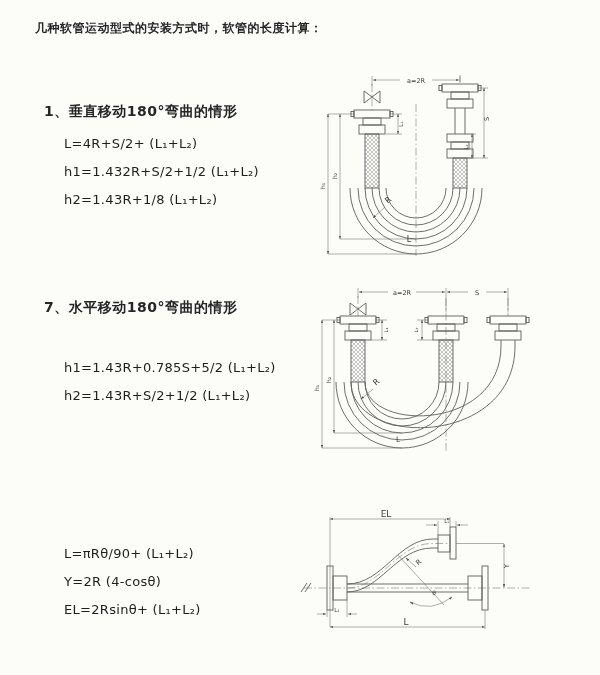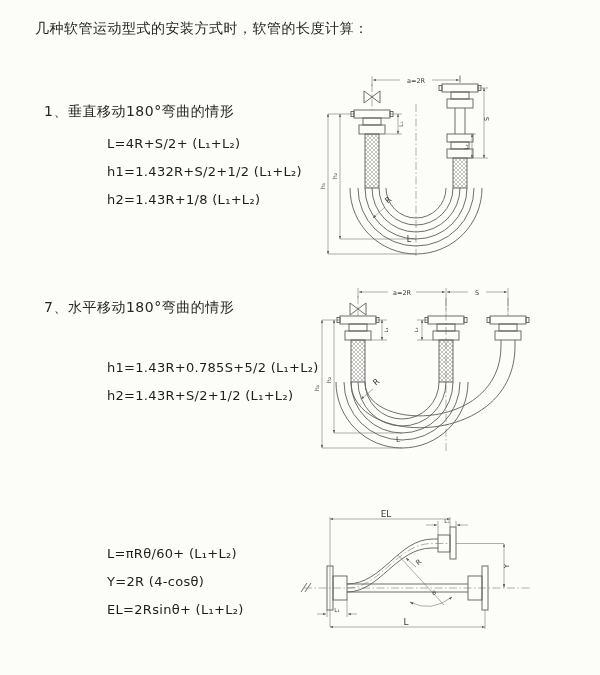--- a/index.html
+++ b/index.html
@@ -1,30 +1,30 @@
 <!DOCTYPE html>
 <html><head>
 <meta charset="utf-8">
 <style>
   html,body{margin:0;padding:0;}
   .page{
     position:relative;width:600px;height:675px;background:#fcfcf9;
     font-family:"DejaVu Sans",sans-serif;color:#262626;overflow:hidden;
   }
   .doc-title{
-    position:absolute;left:35px;top:20px;font-size:14px;font-weight:normal;
+    position:absolute;left:35px;top:20px;font-size:12px;font-weight:bold;
     letter-spacing:0.5px;white-space:nowrap;
   }
   .sec-heading{
-    position:absolute;left:44px;font-size:14px;font-weight:normal;
+    position:absolute;left:44px;font-size:14px;font-weight:bold;
     letter-spacing:0.5px;white-space:nowrap;
   }
   .formula{
     position:absolute;left:64px;font-size:13px;font-weight:500;
-    color:#1e1e1e;white-space:nowrap;letter-spacing:0.3px;margin-left:43px;
+    color:#1e1e1e;white-space:nowrap;letter-spacing:0.3px;
   }
   #h1s{top:103px}
   #f10{top:136px}#f11{top:164px}#f12{top:192px}
   #h2s{top:299px}
   #f20{top:332px}#f21{top:360px}#f22{top:388px}
   #h3s{top:513px}
   #f30{top:546px}#f31{top:574px}#f32{top:602px}
   .dia{position:absolute;}
   #d1{left:314px;top:70px;}
   #d2{left:312px;top:282px;}
@@ -44,21 +44,21 @@
 
   <div class="sec-heading" id="h1s">1、垂直移动180°弯曲的情形</div>
   <div class="formula" id="f10">L=4R+S/2+ (L₁+L₂)</div>
   <div class="formula" id="f11">h1=1.432R+S/2+1/2 (L₁+L₂)</div>
   <div class="formula" id="f12">h2=1.43R+1/8 (L₁+L₂)</div>
 
   <div class="sec-heading" id="h2s">7、水平移动180°弯曲的情形</div>
   <div class="formula" id="f21">h1=1.43R+0.785S+5/2 (L₁+L₂)</div>
   <div class="formula" id="f22">h2=1.43R+S/2+1/2 (L₁+L₂)</div>
 
-  <div class="formula" id="f30">L=πRθ/60+ (L₁+L₂)</div>
+  <div class="formula" id="f30">L=πRθ/90+ (L₁+L₂)</div>
   <div class="formula" id="f31">Y=2R (4-cosθ)</div>
   <div class="formula" id="f32">EL=2Rsinθ+ (L₁+L₂)</div>
 
   <svg id="d1" class="dia" width="242" height="188" viewBox="0 0 242 188">
     <defs>
       <marker id="fw1" viewBox="0 0 6 4" refX="5.5" refY="2" markerWidth="7" markerHeight="4.5" orient="auto">
           <path d="M0,0 L6,2 L0,4 z" fill="#5d5d5d"></path>
         </marker>
       <marker id="bk1" viewBox="0 0 6 4" refX="0.5" refY="2" markerWidth="7" markerHeight="4.5" orient="auto">
           <path d="M6,0 L0,2 L6,4 z" fill="#5d5d5d"></path>

